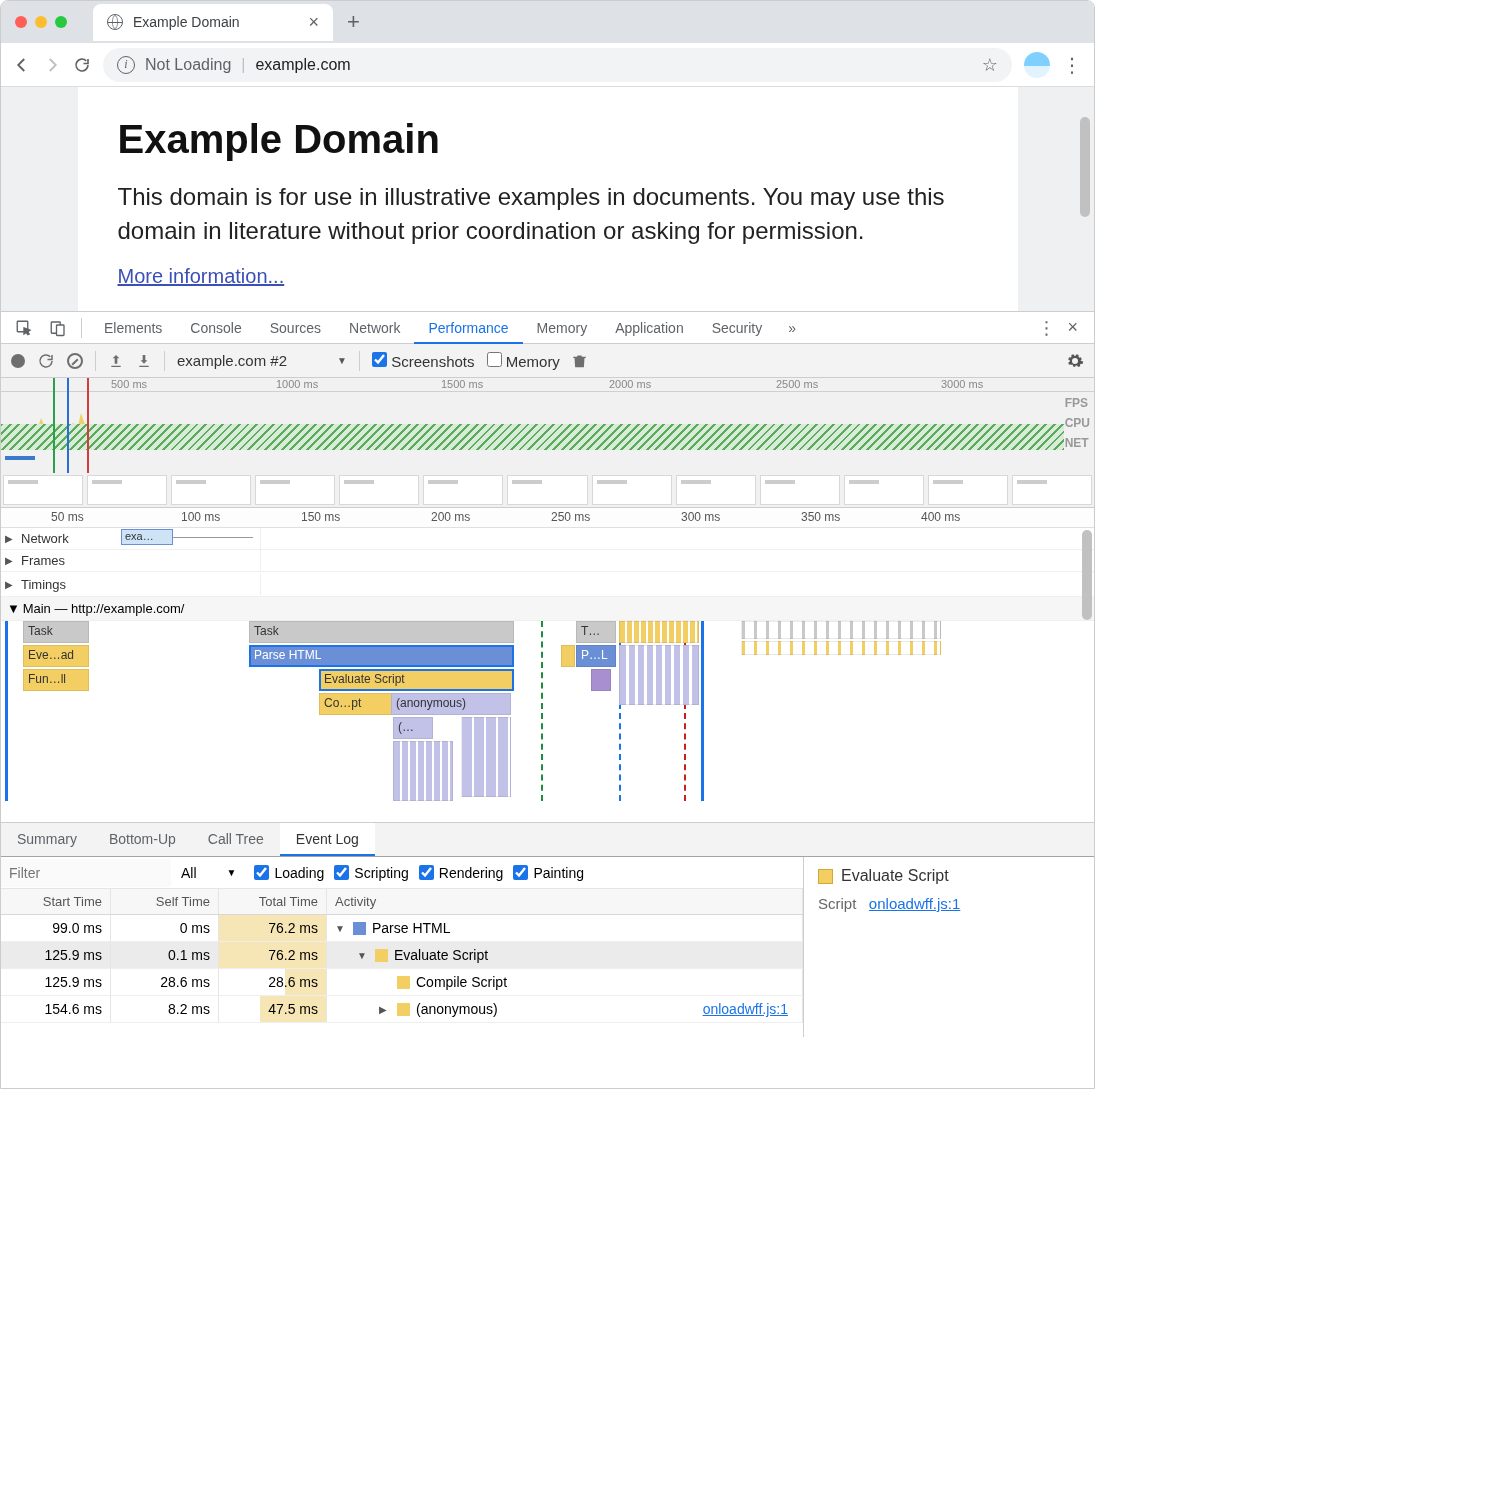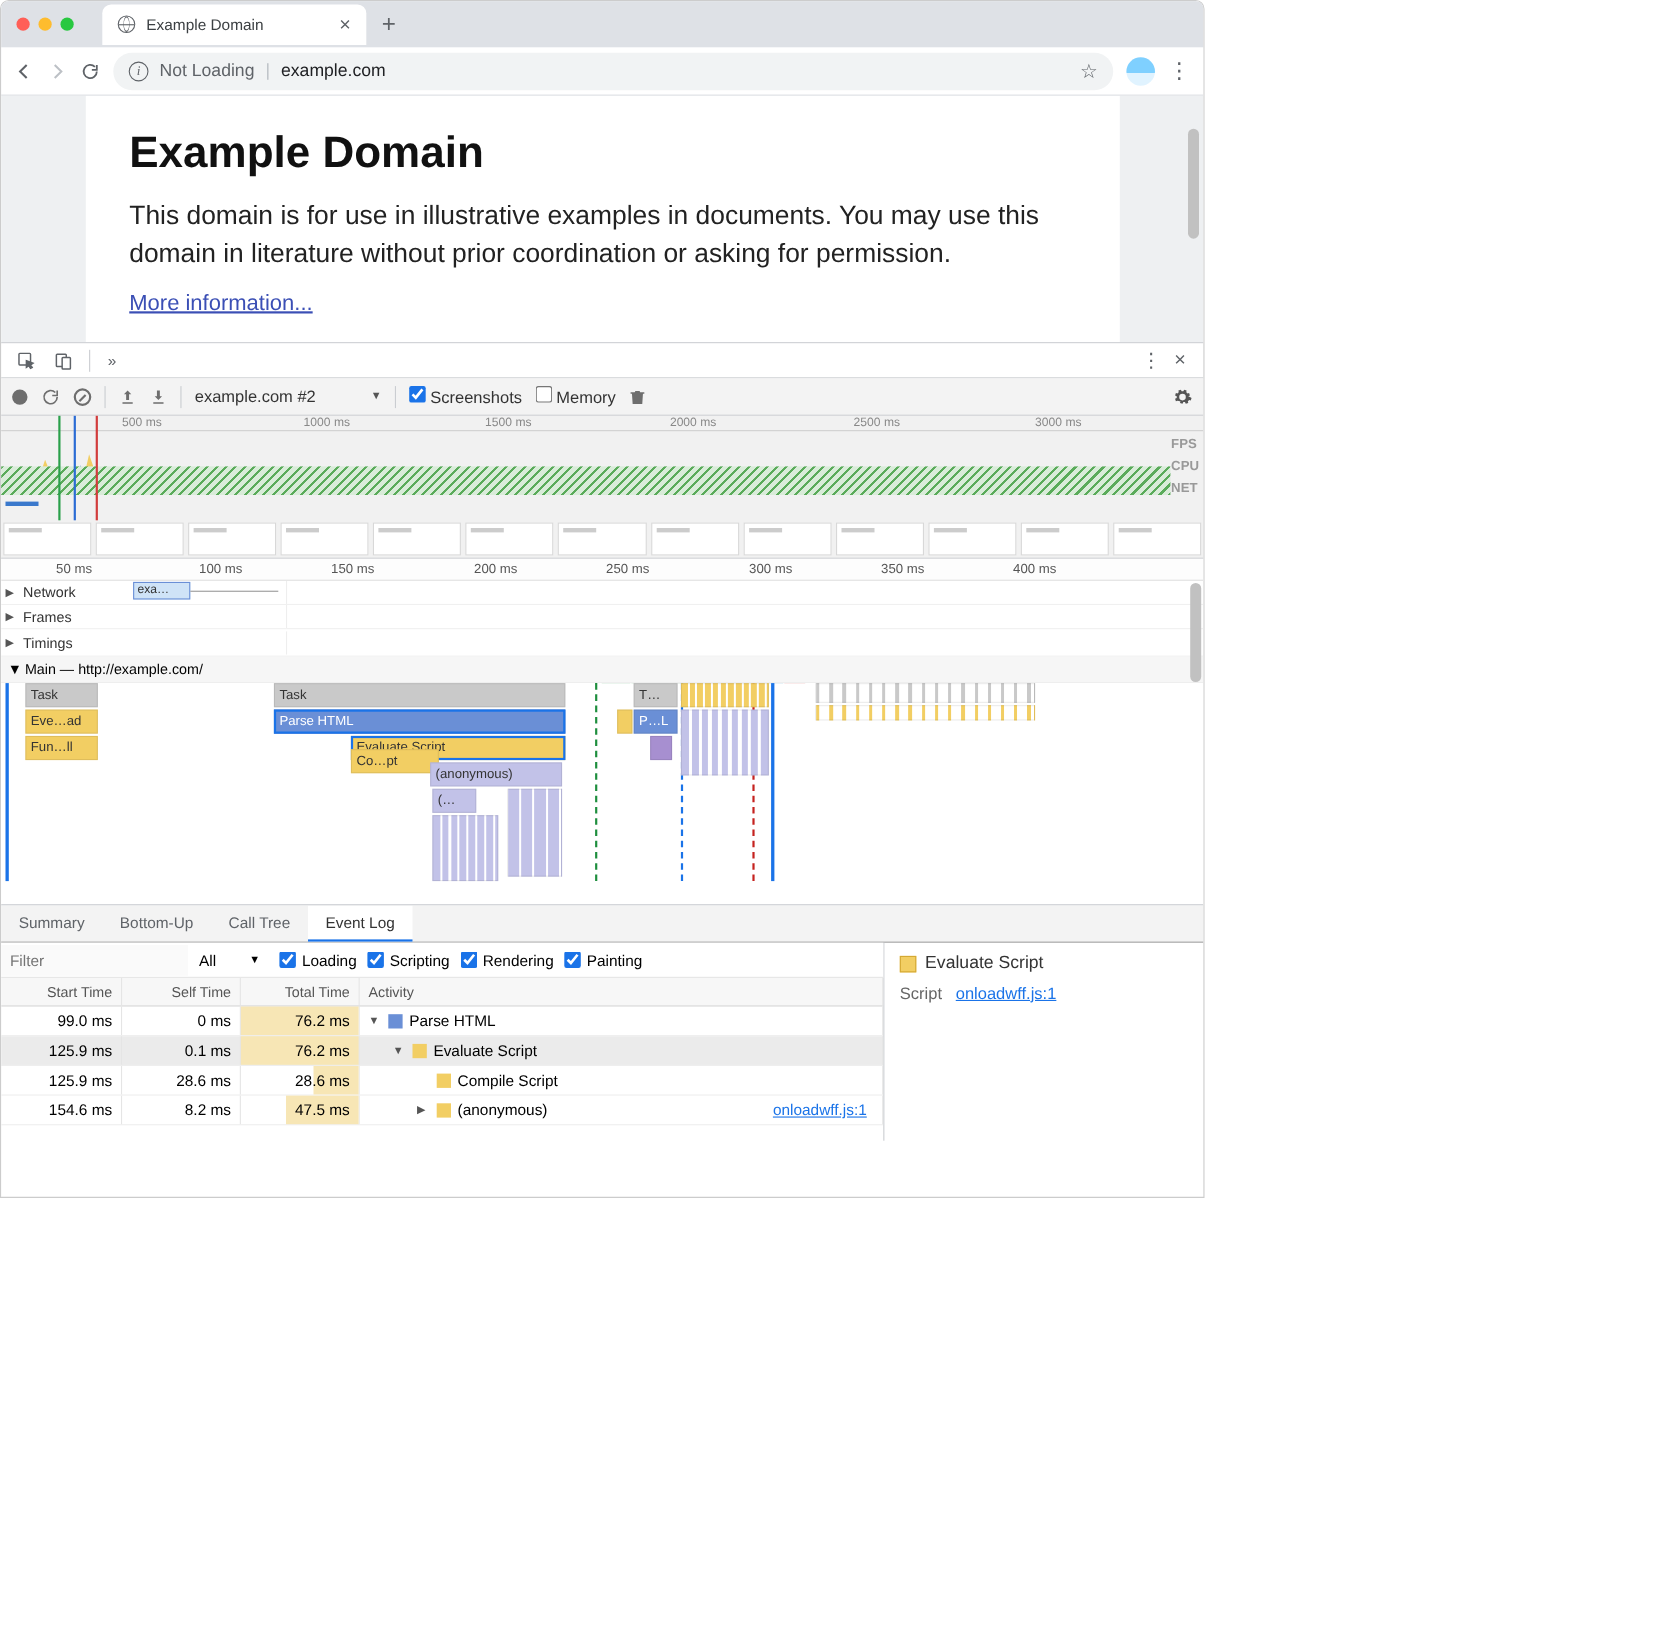--- a/index.html
+++ b/index.html
@@ -193,20 +193,21 @@
           <path d="M12 12l8 3-3 2 2 3-2 1-2-3-3 2z" fill="#5f6368"></path>
         </svg>
     </span>
     <span class="pick">
       <svg width="18" height="18" viewBox="0 0 24 24" fill="none" stroke="#5f6368" stroke-width="1.8">
           <rect x="3" y="4" width="12" height="15" rx="1"></rect>
           <rect x="10" y="8" width="10" height="14" rx="1" fill="#fff"></rect>
         </svg>
     </span>
     <span style="width:1px;height:20px;background:#cacdd1;margin:0 4px"></span>
+    <span id="dt-tabs-container"><span class="tabitem">Elements</span><span class="tabitem">Console</span><span class="tabitem">Sources</span><span class="tabitem">Network</span><span class="tabitem active">Performance</span><span class="tabitem">Memory</span><span class="tabitem">Application</span><span class="tabitem">Security</span></span>
     <span class="more">»</span>
     <span class="spacer"></span>
     <span class="kebab" style="font-size:18px">⋮</span>
     <span class="x-close">×</span>
   </div>
 
   <div class="perf-toolbar">
     <span class="rec"></span>
     <svg width="18" height="18" viewBox="0 0 24 24" fill="none" stroke="#6e6e6e" stroke-width="2">
         <path d="M20 12a8 8 0 1 1-2.3-5.6M20 4v6h-6"></path>
@@ -330,21 +331,21 @@
       <div class="vline solid-blue"></div>
 
       <div class="fblock fgrey" style="left:22px;top:0;width:66px">Task</div>
       <div class="fblock fyellow" style="left:22px;top:24px;width:66px">Eve…ad</div>
       <div class="fblock fyellow" style="left:22px;top:48px;width:66px">Fun…ll</div>
 
       <div class="fblock fgrey" style="left:248px;top:0;width:265px">Task</div>
       <div class="fblock fblue" style="left:248px;top:24px;width:265px">Parse HTML</div>
       <div class="fblock fyellow" style="left:318px;top:48px;width:195px">Evaluate Script</div>
       <div class="sel-outline" style="left:318px;top:48px;width:195px;height:22px"></div>
-      <div class="fblock fyellow" style="left:318px;top:60px;width:80px">Co…pt</div>
+      <div class="fblock fyellow" style="left:318px;top:72px;width:80px">Co…pt</div>
       <div class="fblock flav" style="left:390px;top:72px;width:120px">(anonymous)</div>
       <div class="fblock flav" style="left:392px;top:96px;width:40px">(…</div>
       <div class="fblock flav" style="left:392px;top:120px;width:60px;height:60px;background:repeating-linear-gradient(90deg,#c2c2e8 0 6px,#fff 6px 8px)"></div>
       <div class="fblock flav" style="left:460px;top:96px;width:50px;height:80px;background:repeating-linear-gradient(90deg,#c2c2e8 0 10px,#fff 10px 12px)"></div>
 
       <div class="fblock fgrey" style="left:575px;top:0;width:40px">T…</div>
       <div class="fblock fblue" style="left:575px;top:24px;width:40px">P…L</div>
       <div class="fblock fpurp" style="left:590px;top:48px;width:20px"></div>
       <div class="fblock fyellow" style="left:560px;top:24px;width:14px"></div>
       <div class="fblock fyellow" style="left:618px;top:0;width:80px;height:22px;background:repeating-linear-gradient(90deg,#f2ce63 0 5px,#fff 5px 7px)"></div>

